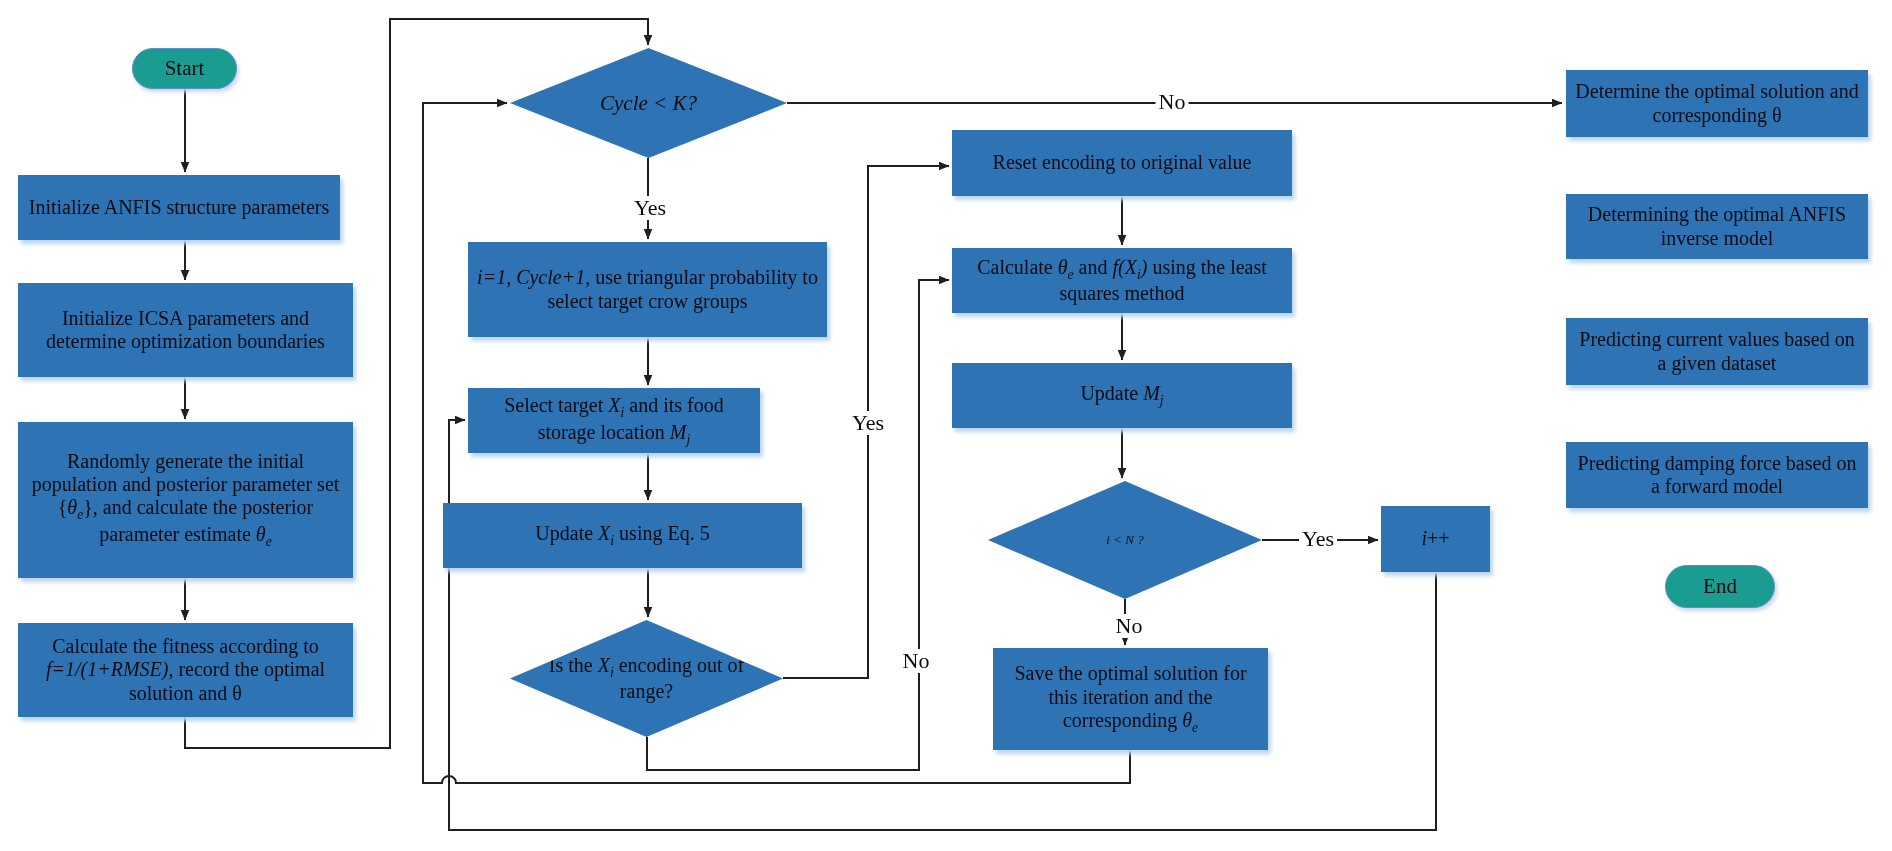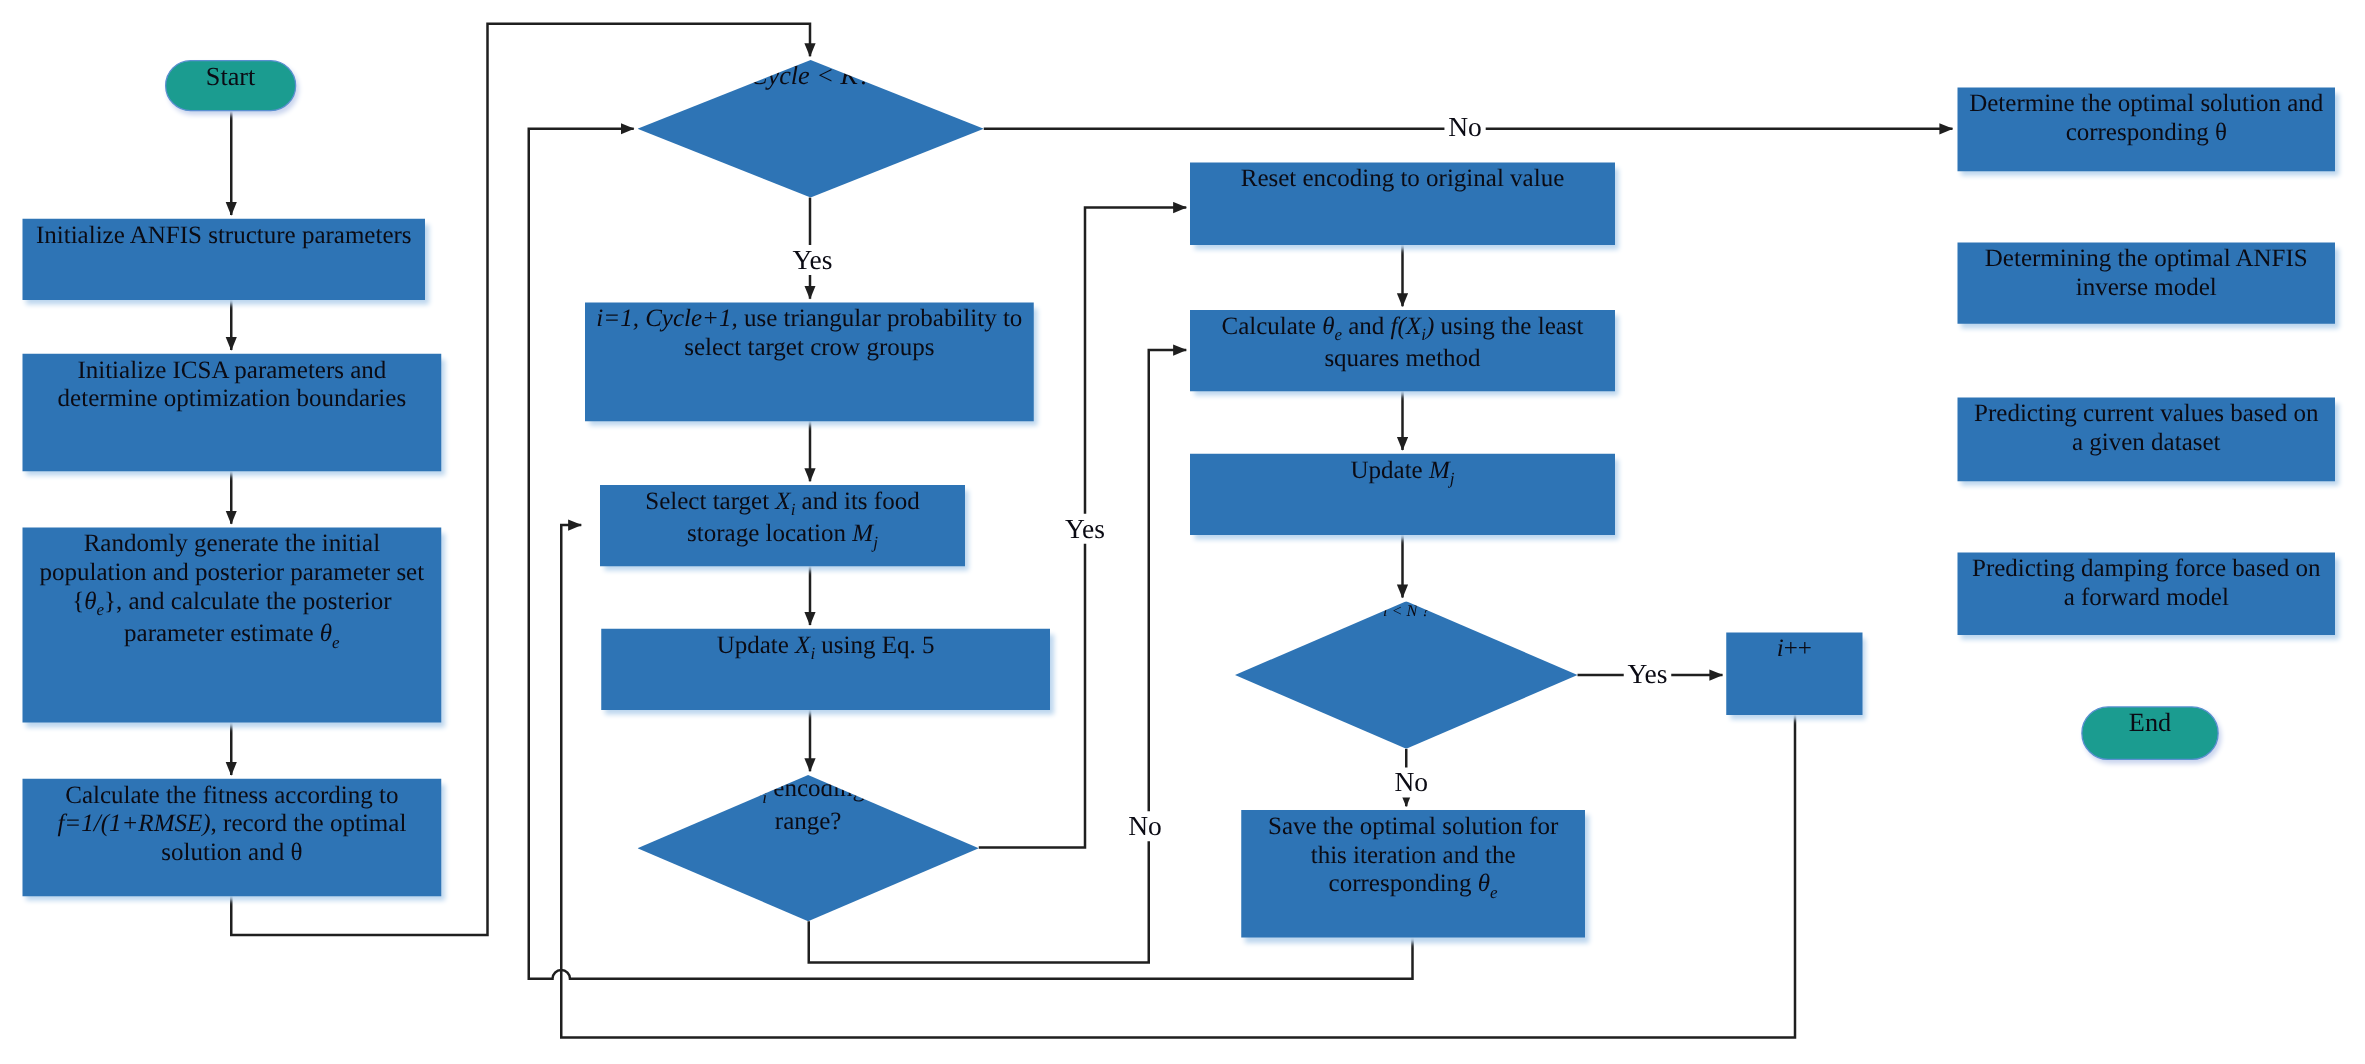--- a/index.html
+++ b/index.html
@@ -2,21 +2,21 @@
 <html style="--node_fill: #2E74B5; --terminal_fill: #1B9C90; --line: #1f1f1f; --text: #0b0b14; --shadow: #bcd6ee;"><head>
 <meta charset="utf-8">
 <style>
   :root{
     --node_fill:#2E74B5; --terminal_fill:#1B9C90; --line:#1f1f1f;
     --text:#0b0b14; --shadow:#bcd6ee; --bg:#ffffff;
   }
   html,body{margin:0;padding:0;background:var(--bg);}
   #canvas{position:relative;width:1892px;height:851px;background:var(--bg);
     font-family:"Liberation Serif","DejaVu Serif",serif;color:var(--text);overflow:hidden;}
-  .node{position:absolute;display:flex;justify-content:center;
+  .node{position:absolute;display:flex;align-items:center;justify-content:center;
     text-align:center;font-size:20px;line-height:1.16;box-sizing:border-box;}
   .rect{background:var(--node_fill);box-shadow:3px 4px 4px var(--shadow);padding:2px 8px;}
   .pill{background:var(--terminal_fill);border-radius:22px;border:1px solid #5a8fd0;
     box-shadow:2px 3px 4px #c9d4ee;font-size:21px;}
   .diamond{background:var(--node_fill);
     clip-path:polygon(50% 0,100% 50%,50% 100%,0 50%);
     filter:drop-shadow(3px 4px 3px var(--shadow));padding:0 30px;}
   .edge-label{position:absolute;transform:translate(-50%,-50%);background:var(--bg);
     font-size:22px;line-height:1;padding:1px 3px;}
   svg#wires{position:absolute;left:0;top:0;}
@@ -77,25 +77,25 @@
   </div>
 
   <div class="node diamond" style="left:510px;top:48px;width:277px;height:110px;font-size:21px">
     <span><span style="font-style: italic;">Cycle &lt; K?</span></span>
   </div>
 
   <div class="node rect" style="left:468px;top:242px;width:359px;height:95px">
     <span><span style="font-style: italic;">i=1, Cycle+1,</span><span> use triangular probability to select target crow groups</span></span>
   </div>
 
-  <div class="node rect" style="left:480px;top:388px;width:292px;height:65px">
+  <div class="node rect" style="left:468px;top:388px;width:292px;height:65px">
     <span><span>Select target </span><span style="font-style: italic;">X</span><sub style="font-style: italic;">i</sub><span> and its food storage location </span><span style="font-style: italic;">M</span><sub style="font-style: italic;">j</sub></span>
   </div>
 
-  <div class="node rect" style="left:481px;top:503px;width:359px;height:65px">
+  <div class="node rect" style="left:443px;top:503px;width:359px;height:65px">
     <span><span>Update </span><span style="font-style: italic;">X</span><sub style="font-style: italic;">i</sub><span> using Eq. 5</span></span>
   </div>
 
   <div class="node diamond" style="left:510px;top:620px;width:273px;height:117px">
     <span><span>Is the </span><span style="font-style: italic;">X</span><sub style="font-style: italic;">i</sub><span> encoding out of range?</span></span>
   </div>
 
   <div class="node rect" style="left:952px;top:130px;width:340px;height:66px">
     <span><span>Reset encoding to original value</span></span>
   </div>

